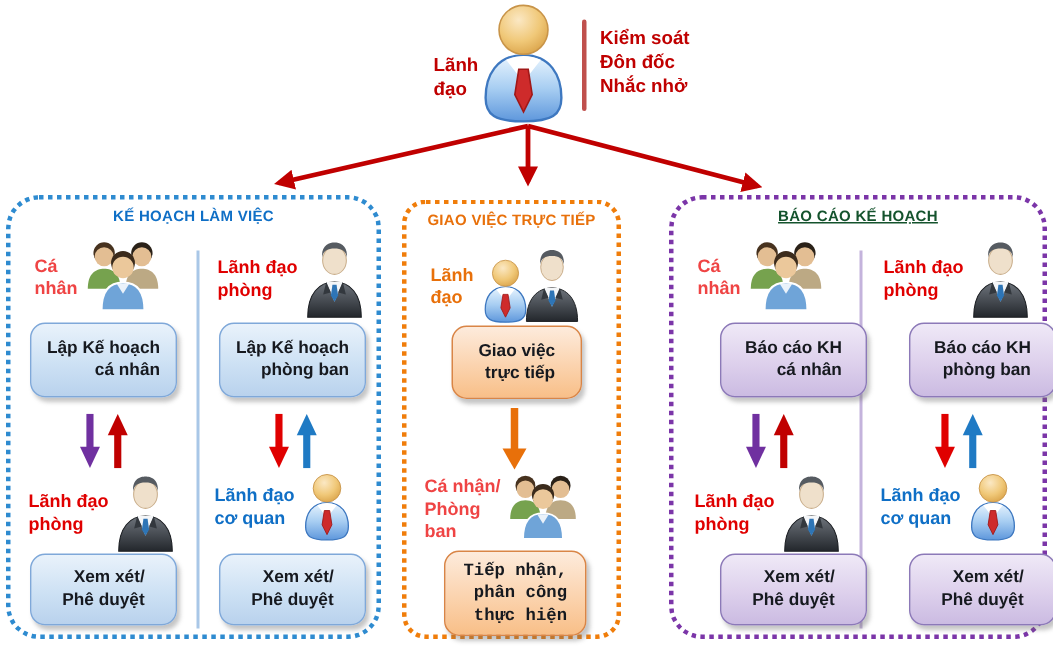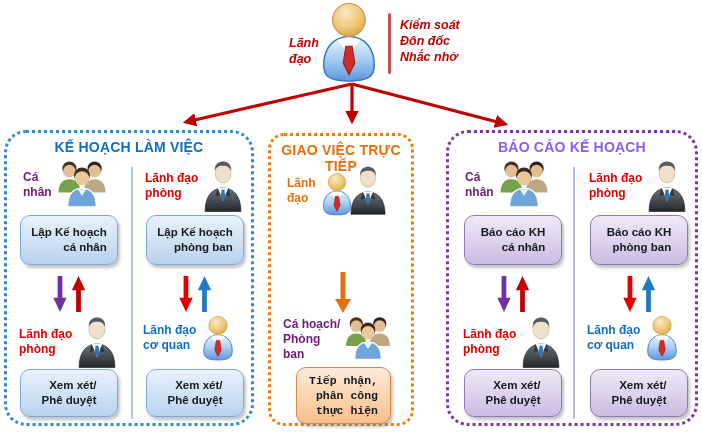--- a/index.html
+++ b/index.html
@@ -1,48 +1,48 @@
 <!DOCTYPE html>
 <html><head>
 <meta charset="utf-8">
 <style>
   html,body{margin:0;padding:0;background:#fff;}
   .canvas{position:relative;width:702px;height:435px;background:#fff;overflow:hidden;
           font-family:"Liberation Sans",sans-serif;font-weight:bold;}
   .abs{position:absolute;}
-  .pre{white-space:pre-line;font-style:italic;}
+  .pre{white-space:pre-line;}
 
   
   .top-leader-label{left:289px;top:35px;width:42px;color:#C00000;font-size:12.5px;line-height:16px;}
   .leader-icon-big{left:314px;top:2px;}
   .top-divider{left:388px;top:13px;width:3px;height:61px;background:#C0504D;border-radius:2px;}
   .control-text{left:400px;top:17px;color:#C00000;font-size:12.5px;line-height:16px;}
 
   
   .group{position:absolute;box-sizing:border-box;border-radius:22px;}
   .group.left{left:4px;top:130px;width:250px;height:296px;border:3px dotted #2E8BD0;}
   .group.middle{left:268px;top:133px;width:146px;height:293px;border:3px dotted #F07D0A;border-radius:16px;}
   .group.right{left:446px;top:130px;width:252px;height:296px;border:3px dotted #7B35A8;}
-  .group-title{position:absolute;top:6px;left:0;width:100%;text-align:center;font-size:14px;letter-spacing:.2px;}
-  .t-blue{color:#0F6FC6;} .t-orange{color:#E8700A;} .t-purple{color:#8b5cf6;}
+  .group-title{position:absolute;top:6px;left:0;width:100%;text-align:center;font-size:10px;letter-spacing:.2px;}
+  .t-blue{color:#0F6FC6;} .t-orange{color:#E8700A;} .t-purple{color:#14532d;text-decoration:underline;}
   .sep{position:absolute;width:1.5px;}
   .sep.blue{left:124px;top:34px;height:252px;background:#A9C7E7;}
   .sep.purple{left:124px;top:34px;height:252px;background:#C4B3DC;}
 
   
   .role-row{position:absolute;display:flex;align-items:center;gap:3px;}
   .role{font-size:12px;line-height:15px;white-space:pre-line;}
-  .c-purple{color:#701a75;} .c-red{color:#E00000;} .c-blue{color:#0F6FC6;} .c-orange{color:#E8700A;}
+  .c-purple{color:#ef4444;} .c-red{color:#E00000;} .c-blue{color:#0F6FC6;} .c-orange{color:#E8700A;}
 
   
   .box{position:absolute;box-sizing:border-box;display:flex;align-items:center;justify-content:center;
        text-align:right;font-size:11.5px;line-height:15px;color:#16191f;border-radius:10px;
        white-space:pre-line;box-shadow:2px 3px 3px rgba(110,110,110,.4);}
   .box.blue{background:linear-gradient(180deg,#E9F2FB 0%,#CDE1F4 55%,#B9D2ED 100%);border:1.5px solid #7FA8D9;}
-  .box.purple{background:linear-gradient(180deg,#EFE9F7 0%,#DDD0EC 55%,#CBBBE2 100%);border:1.5px solid #8C79B8;}
+  .box.purple{background:linear-gradient(180deg,#EFE9F7 0%,#DDD0EC 55%,#CBBBE2 100%);border:1.5px solid #8C79B8;margin-left:16px;}
   .box.orange{background:linear-gradient(180deg,#FDEBDC 0%,#FBD3AE 55%,#F8BF88 100%);border:1.5px solid #D98546;}
 
   .icon-pair{position:relative;width:76px;height:54px;}
   .icon-pair .mgr{position:absolute;left:28px;top:0;}
   .icon-pair .ldr{position:absolute;left:0;top:8px;}
 
   .arrows{position:absolute;}
   .top-arrows{position:absolute;left:0;top:0;z-index:5;pointer-events:none;}
 </style>
 </head>
@@ -184,28 +184,30 @@
       <span class="icon-pair">
         <svg class="mgr" width="42" height="52" viewBox="0 0 64 76">
             <use href="#icon-manager"></use>
           </svg>
         <svg class="ldr" width="36" height="44" viewBox="0 0 64 76">
             <use href="#icon-leader"></use>
           </svg>
       </span>
     </div>
 
+    <div class="box orange" style="left:30px;top:81px;width:87px;height:49px;">Giao việc
+trực tiếp</div>
 
     <svg class="arrows" style="left:63px;top:136px;" width="18" height="42" viewBox="0 0 18 42">
       <rect x="6.5" y="0" width="5" height="29" fill="#E8700A"></rect>
         <polygon points="1,27 17,27 9,41" fill="#E8700A"></polygon>
     </svg>
 
     <div class="role-row" style="left:12px;top:178px;">
-      <span class="role c-purple">Cá hoạch/
+      <span class="role c-purple">Cá nhận/
 Phòng
 ban</span>
       <svg width="50" height="50" viewBox="0 0 64 62">
           <use href="#icon-group"></use>
         </svg>
     </div>
 
     <div class="box orange" style="left:25px;top:231px;width:95px;height:57px;font-family:Liberation Mono, monospace;">Tiếp nhận,
 phân công
 thực hiện</div>

